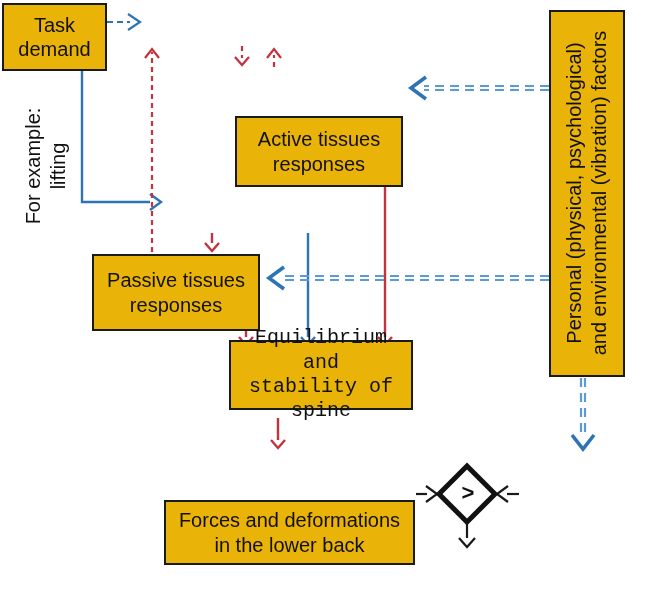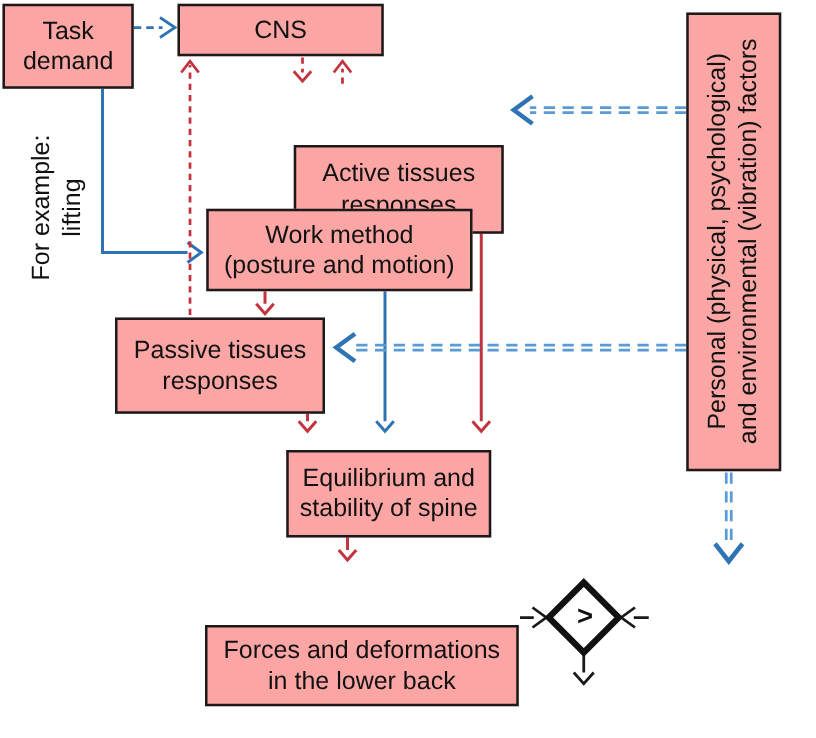--- a/index.html
+++ b/index.html
@@ -3,21 +3,21 @@
 <meta charset="utf-8">
 <style>
   html,body{margin:0;padding:0;background:#ffffff;}
   .stage{
     position:relative;width:653px;height:590px;background:#ffffff;
     font-family:"Liberation Sans","DejaVu Sans",sans-serif;color:#111;
     overflow:hidden;
   }
   .layer{position:absolute;left:0;top:0;width:653px;height:590px;}
   .node{
-    position:absolute;box-sizing:border-box;background:#fca5a5;
+    position:absolute;box-sizing:border-box;background:#eab308;
     border:2.5px solid #1a1a1a;display:flex;align-items:center;justify-content:center;
     text-align:center;font-size:20px;line-height:1.22;white-space:pre-line;z-index:2;
   }
   .rotlabel{
     position:absolute;display:flex;align-items:center;justify-content:center;
     text-align:center;font-size:20px;line-height:1.26;white-space:pre-line;
     transform:translate(-50%,-50%) rotate(-90deg);z-index:3;color:#111;
   }
   .cmp{
     position:absolute;z-index:4;font-size:22px;font-weight:bold;color:#111;
@@ -119,32 +119,29 @@
       <path d="M467,524 V538"></path>
       <polyline points="459,538 467,547 475,538"></polyline>
     </g>
 
     <polygon points="467,466 495,494 467,522 439,494" fill="#ffffff" stroke="#111111" stroke-width="5"></polygon>
   </svg>
 
   <div class="node" style="left:2px;top:3px;width:105px;height:68px;">Task
 demand</div>
 
-  <div class="node" style="left:142px;top:3px;width:165px;height:42px;">CNS</div>
 
   <div class="node" style="left:235px;top:68px;width:168px;height:71px;margin-top:48px;">Active tissues
 responses</div>
 
-  <div class="node" style="left:165px;top:167px;width:213px;height:66px;">Work method
-(posture and motion)</div>
 
   <div class="node" style="left:92px;top:254px;width:168px;height:77px;">Passive tissues
 responses</div>
 
-  <div class="node" style="left:229px;top:360px;width:164px;height:70px;">Equilibrium and
+  <div class="node" style="left:229px;top:340px;width:184px;height:70px;font-family:Liberation Mono, monospace;">Equilibrium and
 stability of spine</div>
 
   <div class="node" style="left:164px;top:452px;width:251px;height:65px;margin-top:48px;">Forces and deformations
 in the lower back</div>
 
 
   <div class="node" style="left:388px;top:582px;width:135px;height:37px;margin-top:32px;">Back pain</div>
 
   <div class="node" style="left:549px;top:10px;width:76px;height:367px;"></div>
   <div class="rotlabel" style="left:587px;top:193px;width:360px;height:52px;">Personal (physical, psychological)

